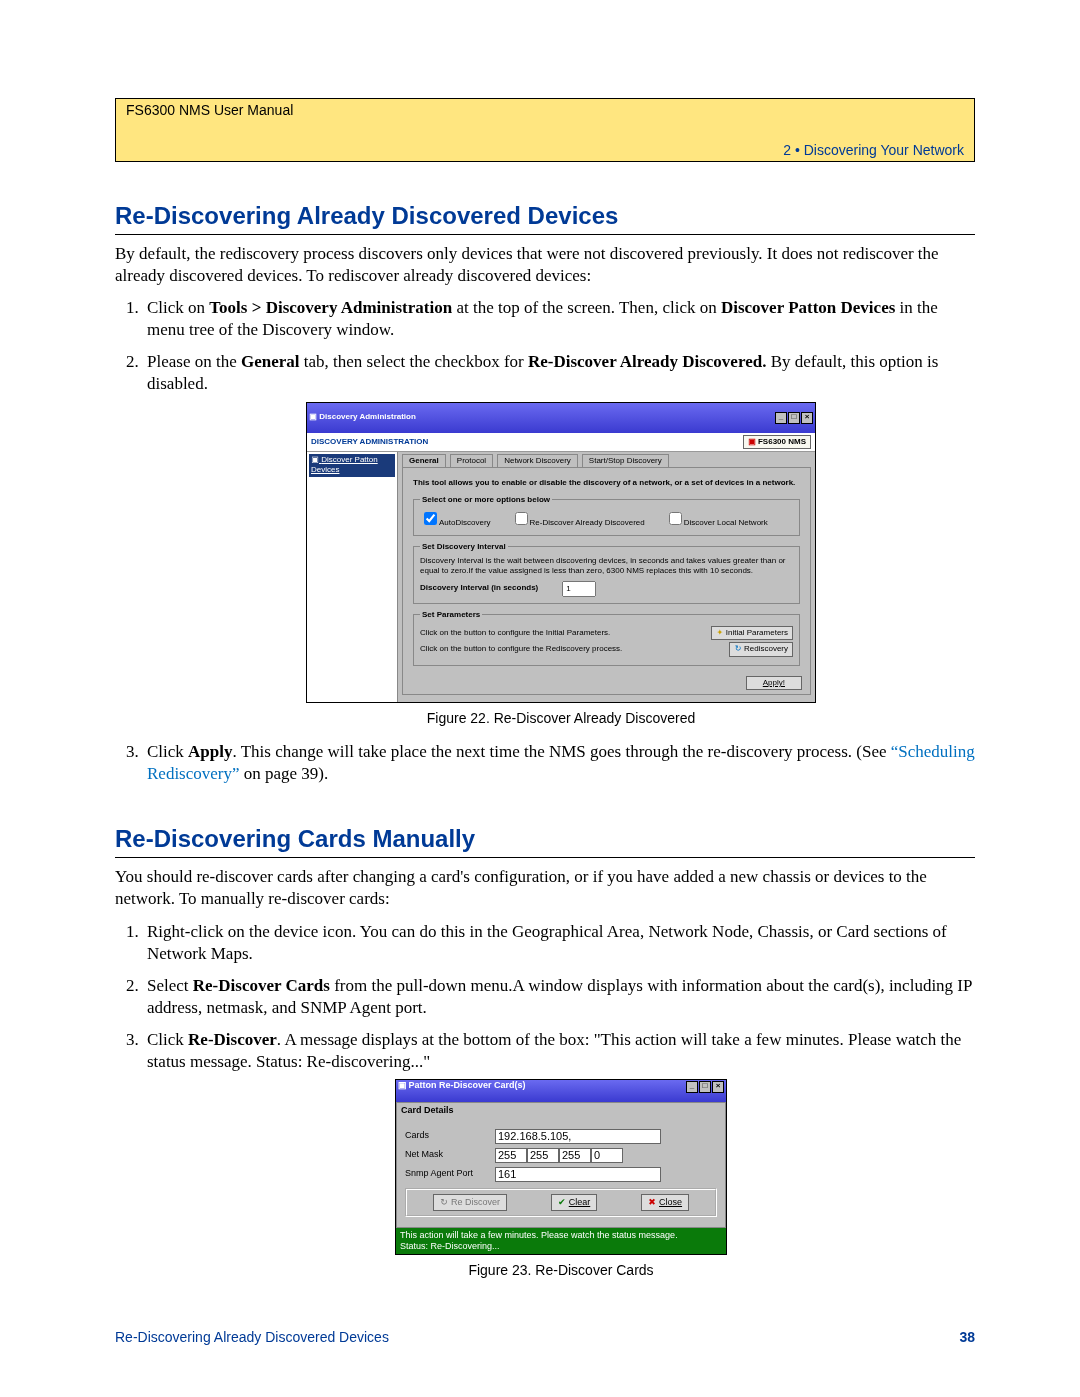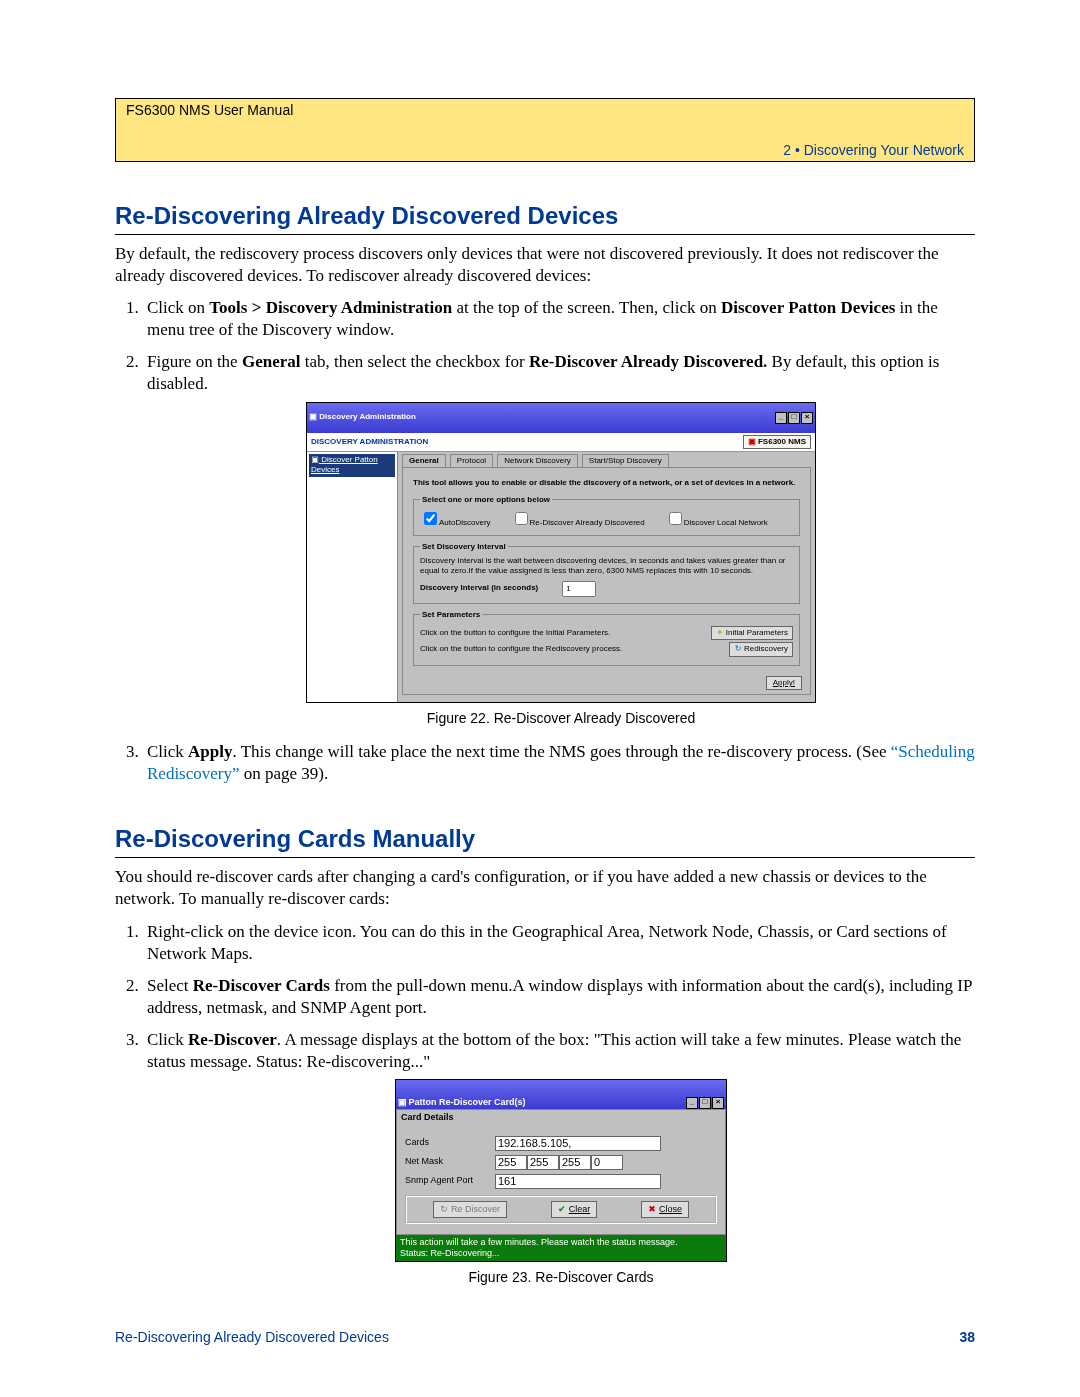--- a/index.html
+++ b/index.html
@@ -124,35 +124,35 @@
   .fig22 .optrow { display:flex; gap:20px; }
   .fig22 .ival { display:flex; align-items:center; gap:24px; margin-top:4px;}
   .fig22 .ival input { width:26px; height:10px; font-size:8px; }
   .fig22 .pbtn {
     border:1px solid #666; background:#ddd; padding:1px 4px; font-size:8px;
     display:inline-flex; align-items:center; gap:2px;
   }
   .fig22 .prow { display:flex; justify-content:space-between; align-items:center; margin:2px 0;}
   .fig22 .applybtn {
     position:absolute; right:8px; bottom:4px;
-    border:1px solid #666; background:#ddd; padding:1px 6px; font-size:8px;
+    border:1px solid #666; background:#ddd; padding:1px 16px; font-size:8px;
     text-decoration: underline;
   }
   .ico { display:inline-block; width:8px; text-align:center; }
 
   
   .fig23 {
     width: 330px; margin: 6px auto 0 auto;
     border:1px solid #000; font-family: Arial, Helvetica, sans-serif;
     font-size:9px; background:#c0c0c0;
   }
   .fig23 .titlebar {
     background: linear-gradient(to bottom,#6a6af0,#3a3ad0);
-    color:#fff; display:flex; justify-content:space-between; align-items:flex-end;
-    height:29px; padding:0 2px; font-weight:bold;
+    color:#fff; display:flex; justify-content:space-between; align-items:flex-start;
+    height:22px; padding:0 2px; font-weight:bold;
   }
   .fig23 .titlebar .winbtn {
     width:10px; height:10px; background:#c0c0c0; border:1px solid #000;
     display:inline-block; margin-left:1px; line-height:8px; color:#000;
     text-align:center; font-size:8px;
   }
   .fig23 .section-label {
     border:1px solid #888; border-bottom:none; padding:2px 4px; font-weight:bold;
     background:#c0c0c0;
   }
@@ -190,21 +190,21 @@
 
   <div class="section-title">Re-Discovering Already Discovered Devices</div>
   <hr class="section-rule">
   <p class="body-text">By default, the rediscovery process discovers only devices that were not discovered previously. It does not rediscover the already discovered devices. To rediscover already discovered devices:</p>
 
   <ol class="steps">
     <li>
       <span>Click on </span><b>Tools &gt; Discovery Administration</b><span> at the top of the screen. Then, click on </span><b>Discover Patton Devices</b><span> in the menu tree of the Discovery window.</span>
     </li>
     <li>
-      <span>Figure on the </span><b>General</b><span> tab, then select the checkbox for </span><b>Re-Discover Already Discovered.</b><span> By default, this option is disabled.</span>
+      <span>Please on the </span><b>General</b><span> tab, then select the checkbox for </span><b>Re-Discover Already Discovered.</b><span> By default, this option is disabled.</span>
 
       
       <div class="fig22">
         <div class="titlebar">
           <span><span class="ico">▣</span> <span>Discovery Administration</span></span>
           <span>
             <span class="winbtn">_</span><span class="winbtn">□</span><span class="winbtn">×</span>
           </span>
         </div>
         <div class="row2">

